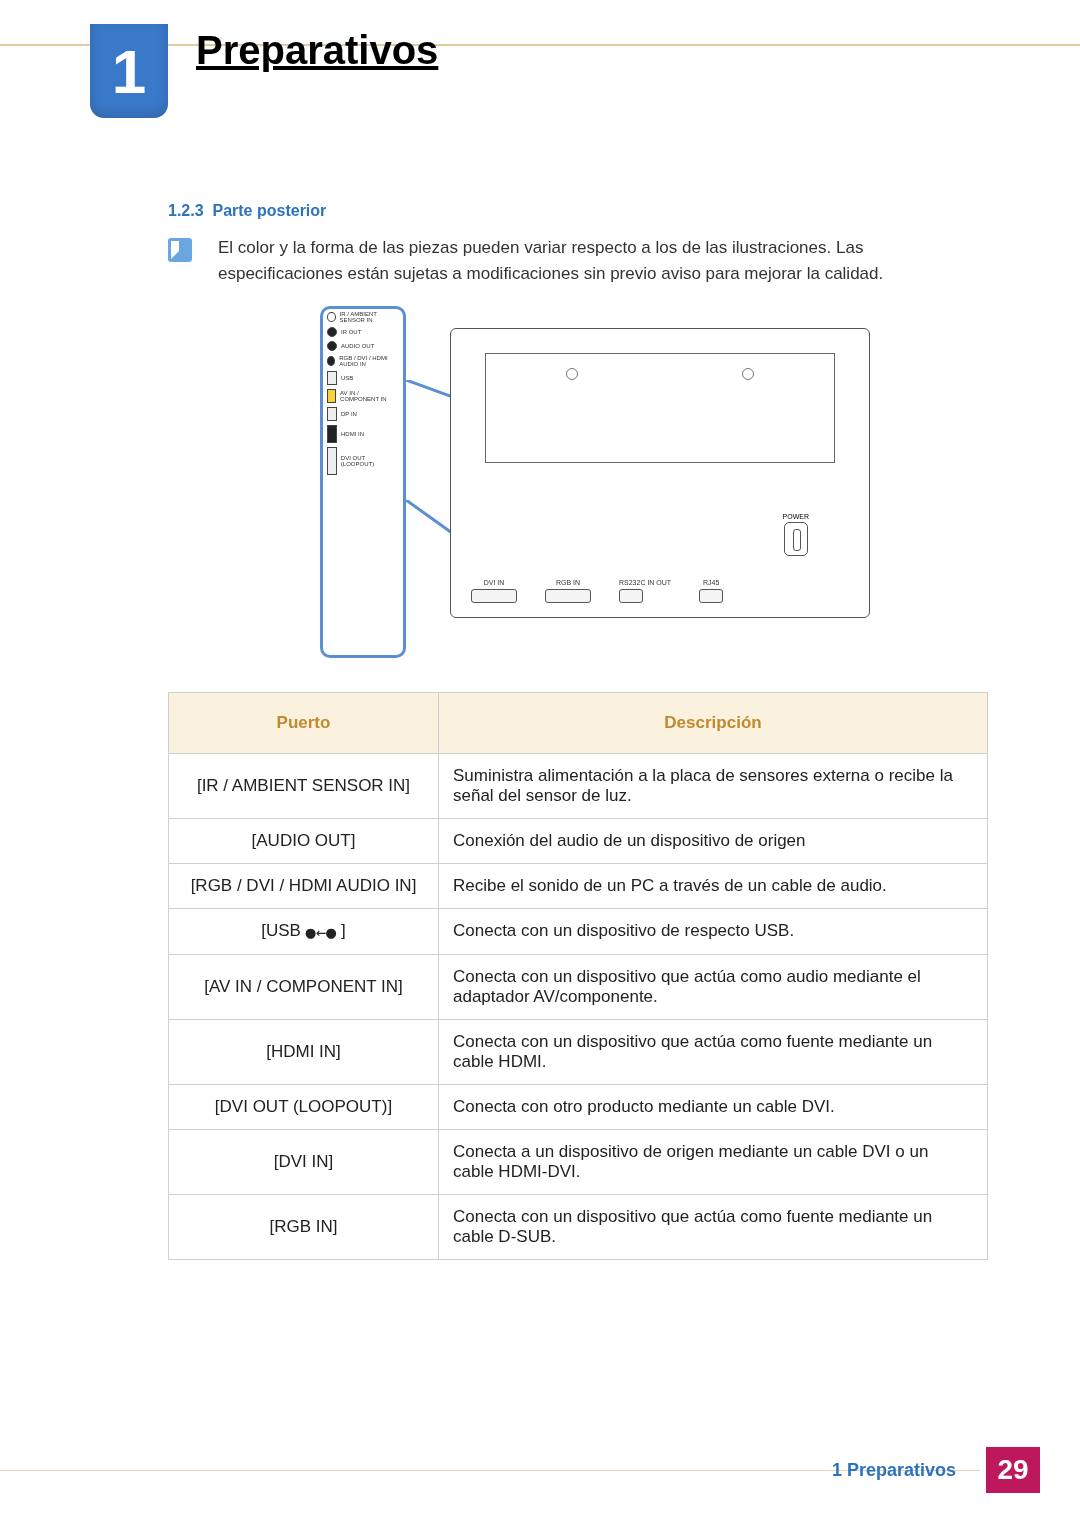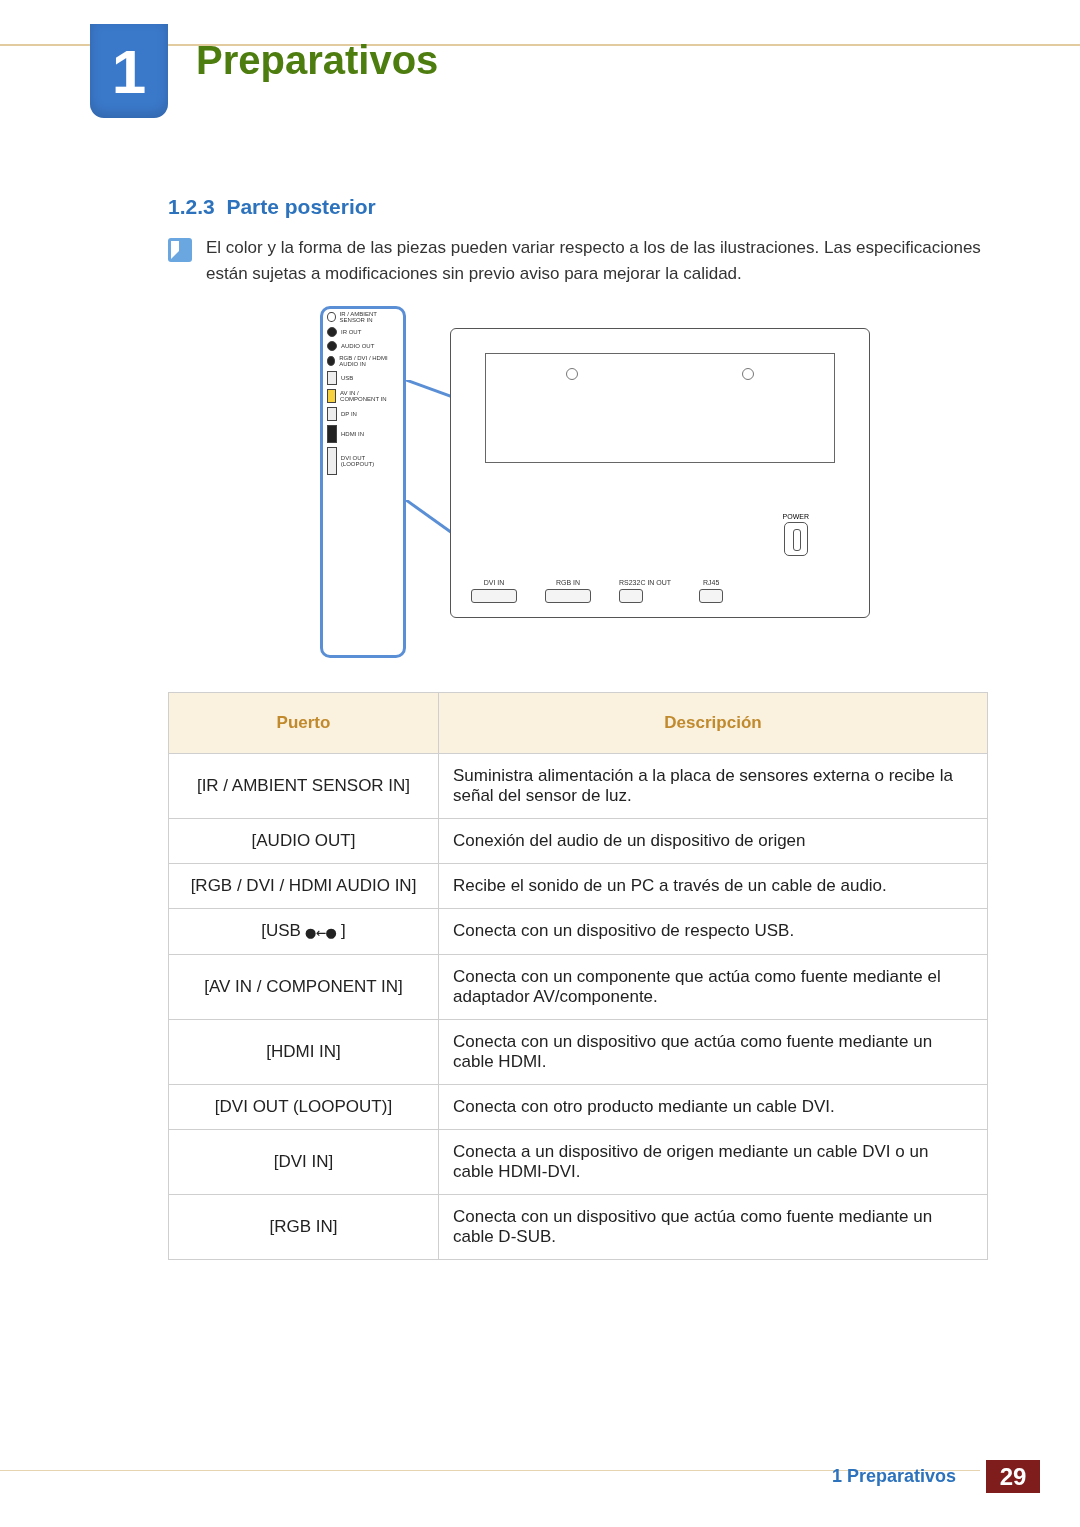--- a/index.html
+++ b/index.html
@@ -7,29 +7,30 @@
   .page { width: 1080px; height: 1527px; background: #fff; position: relative; }
   .top-rule { position: absolute; top: 44px; left: 0; right: 0; height: 2px; background: #cda85f; opacity: 0.6; }
   .chapter-badge {
     position: absolute; top: 24px; left: 90px; width: 78px; height: 94px;
     background: #3a78c9; color: #fff; font-size: 62px; font-weight: bold;
     display: flex; align-items: center; justify-content: center;
     border-bottom-left-radius: 14px; border-bottom-right-radius: 14px;
     box-shadow: inset 0 -4px 12px rgba(0,0,0,0.15);
   }
   .chapter-title {
-    position: absolute; top: 38px; left: 196px; font-size: 40px; font-weight: bold;
-    color: #4d7c0f;
+    position: absolute; top: 28px; left: 196px; font-size: 40px; font-weight: bold;
+    color: #000000;
+    text-decoration: underline;
   }
   .section-heading {
-    position: absolute; top: 195px; left: 168px; color: #2c72bd;
-    font-size: 21px; font-weight: bold;
+    position: absolute; top: 202px; left: 168px; color: #2c72bd;
+    font-size: 16px; font-weight: bold;
   }
   .note-row {
-    position: absolute; top: 235px; left: 168px; right: 90px; display: flex; gap: 14px;
+    position: absolute; top: 235px; left: 168px; right: 90px; display: flex; gap: 26px;
     color: #333; font-size: 17px; line-height: 1.55;
   }
   .note-icon {
     width: 24px; height: 24px; flex: 0 0 24px; background: #6aa6e0; border-radius: 3px;
     position: relative; margin-top: 3px;
   }
   .note-icon::after {
     content: ""; position: absolute; right: 3px; bottom: 3px; width: 10px; height: 10px;
     border-left: 8px solid #fff; border-bottom: 8px solid transparent; transform: rotate(0deg);
   }
@@ -86,21 +87,21 @@
   }
   .port-table td {
     border: 1px solid #cfcfcf; padding: 12px 14px; vertical-align: middle;
   }
   .port-table td.port { text-align: center; width: 270px; margin-top: 20px; }
   .usb-icon { display: inline-block; vertical-align: middle; font-family: monospace; }
   .footer {
     position: absolute; bottom: 34px; right: 40px; display: flex; align-items: center; gap: 16px;
   }
   .footer-label { color: #2c72bd; font-size: 18px; font-weight: bold; padding-right: 14px; }
-  .footer-page { background: #7f1d1d; color: #fff; font-size: 24px; font-weight: bold; width: 54px; height: 33px; display: flex; align-items: center; justify-content: center; }
+  .footer-page { background: #be185d; color: #fff; font-size: 28px; font-weight: bold; width: 54px; height: 46px; display: flex; align-items: center; justify-content: center; }
   .bottom-rule { position: absolute; bottom: 56px; left: 0; right: 100px; height: 1px; background: #cda85f; opacity: 0.5; }
 </style>
 </head>
 <body>
 
 <div class="page">
   <div class="top-rule"></div>
 
   <div class="chapter-badge">1</div>
   <div class="chapter-title">Preparativos</div>
@@ -199,21 +200,21 @@
       <tr>
           <td class="port">[RGB / DVI / HDMI AUDIO IN]</td>
           <td>Recibe el sonido de un PC a través de un cable de audio.</td>
         </tr>
       <tr>
           <td class="port">[USB <span class="usb-icon">●←●</span> ]</td>
           <td>Conecta con un dispositivo de respecto USB.</td>
         </tr>
       <tr>
           <td class="port">[AV IN / COMPONENT IN]</td>
-          <td>Conecta con un componente que actúa como fuente mediante el adaptador AV/componente.</td>
+          <td>Conecta con un dispositivo que actúa como audio mediante el adaptador AV/componente.</td>
         </tr>
       <tr>
           <td class="port">[HDMI IN]</td>
           <td>Conecta con un dispositivo que actúa como fuente mediante un cable HDMI.</td>
         </tr>
       <tr>
           <td class="port">[DVI OUT (LOOPOUT)]</td>
           <td>Conecta con otro producto mediante un cable DVI.</td>
         </tr>
       <tr>

